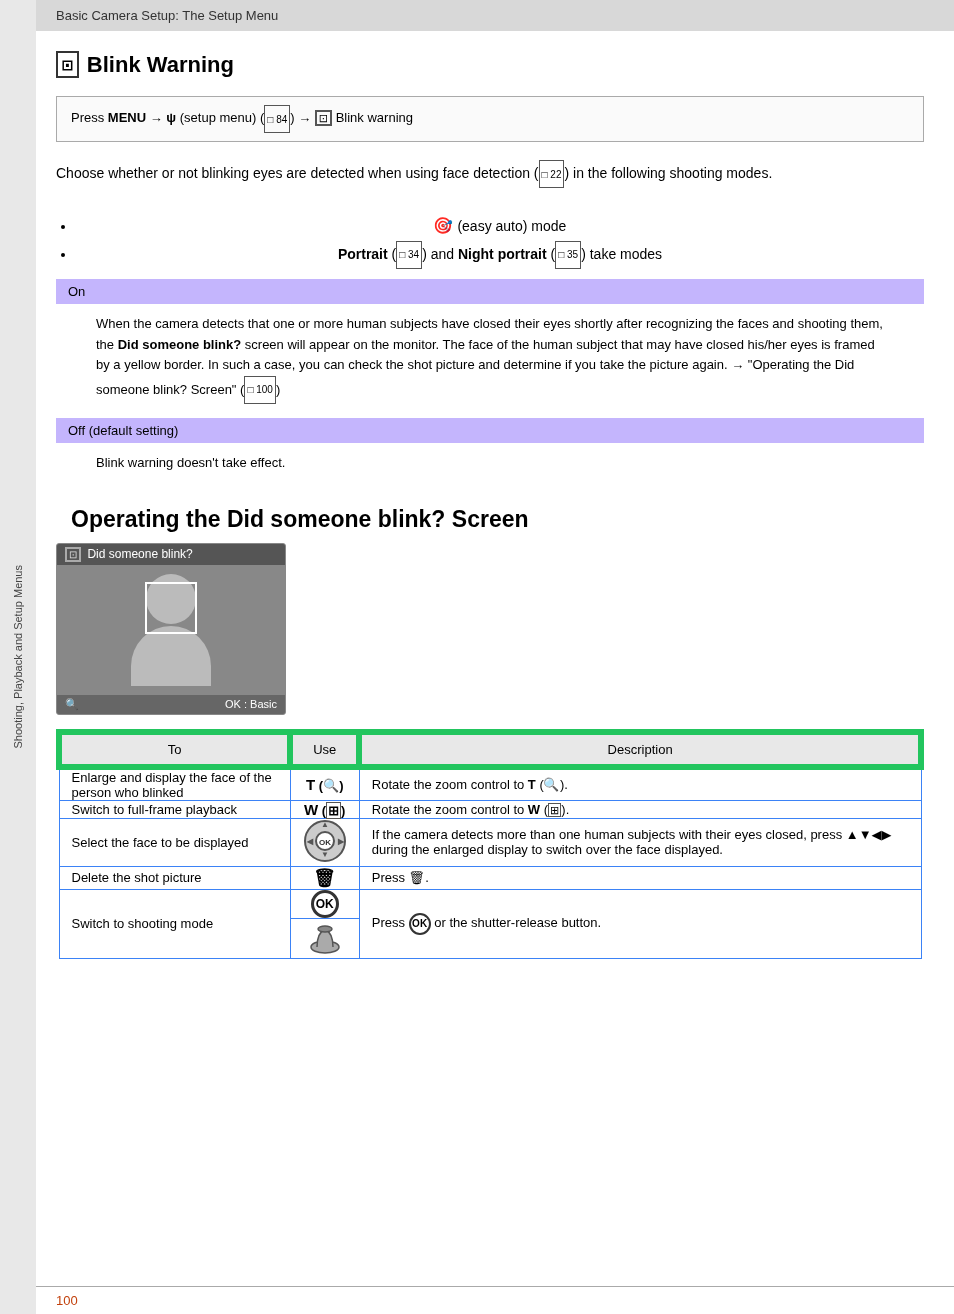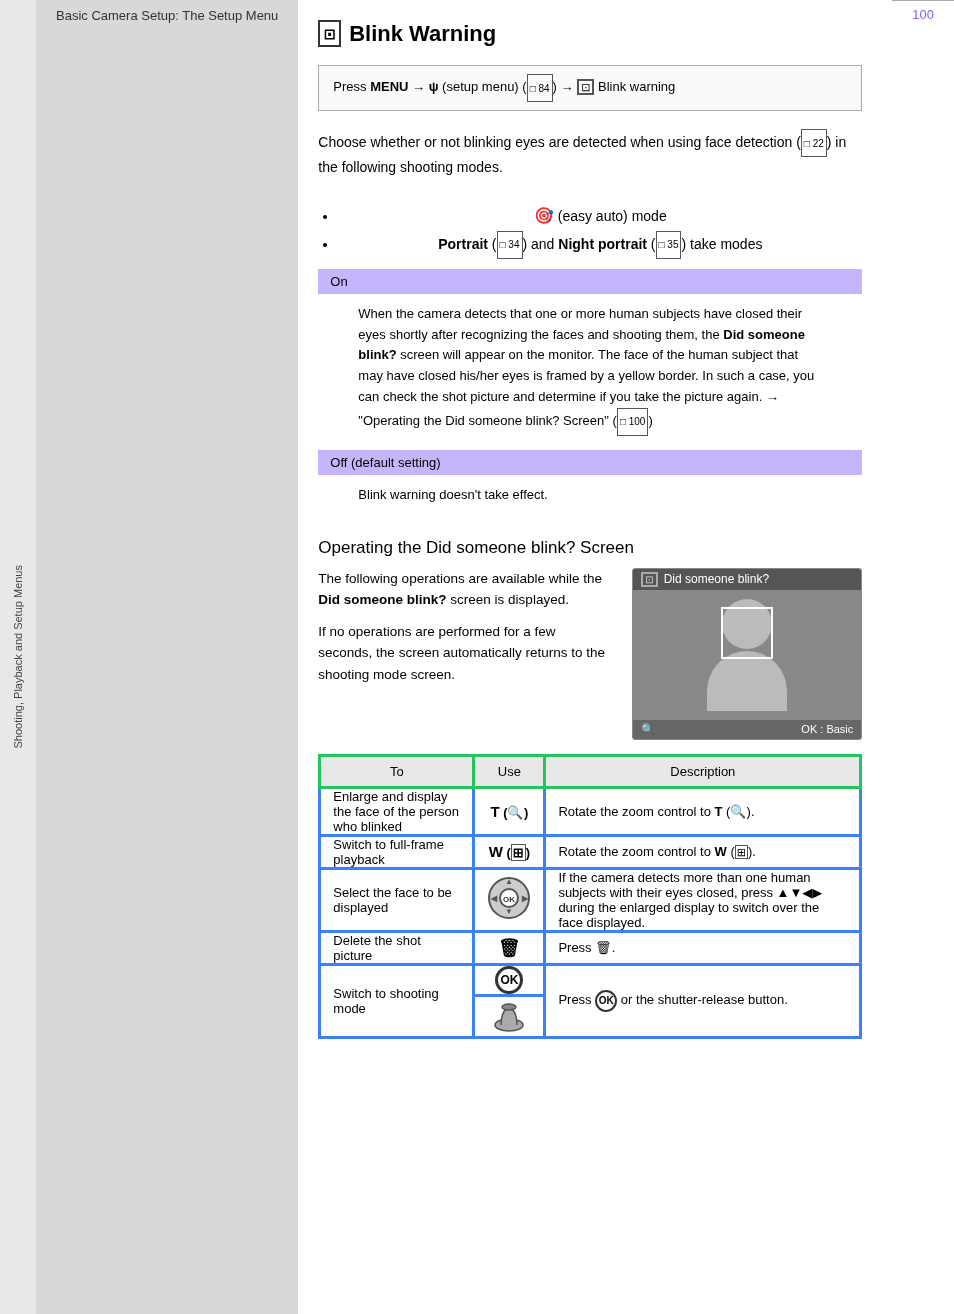--- a/index.html
+++ b/index.html
@@ -36,21 +36,21 @@
       color: #444;
       white-space: nowrap;
       text-align: center;
     }
 
     
     .main-content {
       flex: 1;
       padding: 0;
       display: flex;
-      flex-direction: row;
+      flex-direction: column;
     }
 
     
     .header-bar {
       background: #d8d8d8;
       padding: 8px 20px;
       font-size: 13px;
       color: #333;
     }
 
@@ -108,23 +108,23 @@
       margin-bottom: 0;
     }
     .setting-desc {
       padding: 10px 40px 14px 40px;
       font-size: 13px;
       line-height: 1.6;
     }
 
     
     .section-heading {
-      font-size: 17px;
-      font-weight: normal;
-      margin: 18px 0 10px 0;
+      font-size: 23px;
+      font-weight: bold;
+      margin: 18px 0 10px 15px;
     }
 
     
     .operating-section {
       display: flex;
       gap: 20px;
       margin-bottom: 14px;
       align-items: flex-start;
     }
     .operating-text {
@@ -198,27 +198,27 @@
 
     
     .operations-table {
       width: 100%;
       border-collapse: collapse;
       font-size: 13px;
       margin-top: 4px;
     }
     .operations-table th {
       background: #e8e8e8;
-      border: 3px solid #22c55e;
+      border: 6px solid #22c55e;
       padding: 7px 12px;
       text-align: center;
       font-weight: normal;
     }
     .operations-table td {
-      border: 3px solid #3b82f6;
+      border: 1px solid #3b82f6;
       padding: 0 12px;
       vertical-align: middle;
       text-align: center;
     }
     .operations-table td.left-align {
       text-align: left;
     }
     .operations-table td.use-col {
       text-align: center;
       font-weight: bold;
@@ -230,21 +230,21 @@
     
     .delete-icon {
       font-size: 18px;
     }
 
     
     .page-footer {
       border-top: 1px solid #aaa;
       padding: 6px 20px;
       font-size: 13px;
-      color: #8b5cf6;
+      color: #c2410c;
       display: flex;
       justify-content: flex-start;
     }
 
     .bold { font-weight: bold; }
     .ref-box {
       display: inline-flex;
       align-items: center;
       justify-content: center;
       border: 1px solid #555;
@@ -312,24 +312,20 @@
       </div>
       <div class="setting-desc">
         <span>Blink warning doesn't take effect.</span>
       </div>
 
       <div class="section-heading">
         <span>Operating the Did someone blink? Screen</span>
       </div>
 
       <div class="operating-section">
-        <div class="operating-text">
-          <p style="margin-bottom:10px;">The following operations are available while the <strong>Did someone blink?</strong> screen is displayed.</p>
-          <p>If no operations are performed for a few seconds, the screen automatically returns to the shooting mode screen.</p>
-        </div>
 
         <div class="camera-preview">
           <div class="camera-preview-header">
             <span style="border:2px solid #aaa;padding:0 2px;font-size:10px;color:#ddd;">⊡</span>
             <span>Did someone blink?</span>
           </div>
           <div class="camera-preview-body">
             <div class="person-silhouette">
               <div class="person-head"></div>
               <div class="person-body"></div>

